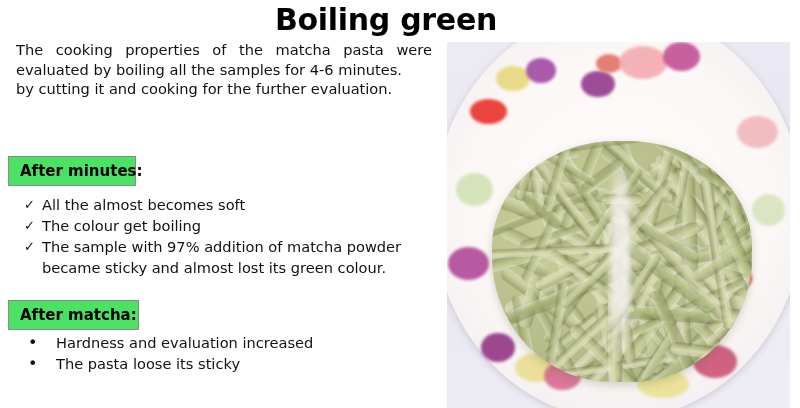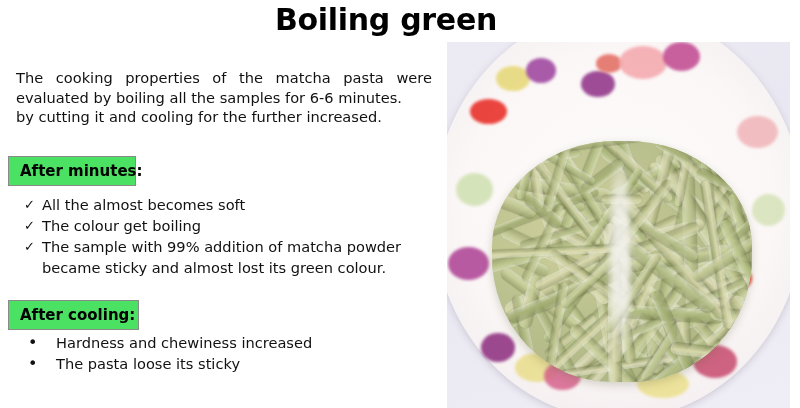--- a/index.html
+++ b/index.html
@@ -27,21 +27,21 @@
     font-weight: bold;
     letter-spacing: -0.3px;
     line-height: 36px;
     color: #000000;
   }
 
   
   #left-column {
     position: absolute;
     left: 16px;
-    top: 68px;
+    top: 40px;
     width: 416px;
   }
 
   #intro-paragraph {
     font-size: 14.6px;
     line-height: 19.6px;
     text-align: justify;
     text-justify: inter-word;
     margin: 0;
     color: #111111;
@@ -211,48 +211,48 @@
   }
 </style>
 </head>
 <body>
 
 <div id="slide-title">Boiling green</div>
 
 <div id="left-column">
   <p id="intro-paragraph">
     <span class="ln just">The cooking properties of the matcha pasta were</span>
-    <span class="ln">evaluated by boiling all the samples for 6-6 minutes.</span>
-    <span class="ln">by cutting it and cooling for the further increased.</span>
+    <span class="ln">evaluated by boiling all the samples for 4-6 minutes.</span>
+    <span class="ln">by cutting it and cooking for the further evaluation.</span>
   </p>
 </div>
 
 <div class="green-chip" id="chip-after-boiling">After minutes:</div>
 
 <ul class="bullet-list" id="list-after-boiling">
   <li class="bullet-item">
     <span class="bullet-marker check-marker">✓</span>
     <span class="bullet-text">All the almost becomes soft</span>
   </li>
   <li class="bullet-item">
     <span class="bullet-marker check-marker">✓</span>
     <span class="bullet-text">The colour get boiling</span>
   </li>
   <li class="bullet-item">
     <span class="bullet-marker check-marker">✓</span>
-    <span class="bullet-text">The sample with 99% addition of matcha powder became sticky and almost lost its green colour.</span>
+    <span class="bullet-text">The sample with 97% addition of matcha powder became sticky and almost lost its green colour.</span>
   </li>
 </ul>
 
-<div class="green-chip" id="chip-after-cooling">After cooling:</div>
+<div class="green-chip" id="chip-after-cooling">After matcha:</div>
 
 <ul class="bullet-list" id="list-after-cooling">
   <li class="bullet-item">
     <span class="bullet-marker dot-marker">•</span>
-    <span class="bullet-text">Hardness and chewiness increased</span>
+    <span class="bullet-text">Hardness and evaluation increased</span>
   </li>
   <li class="bullet-item">
     <span class="bullet-marker dot-marker">•</span>
     <span class="bullet-text">The pasta loose its sticky</span>
   </li>
 </ul>
 
 <div id="pasta-photo" title="Two nests of cooked pale-green matcha tagliatelle served on a white plate decorated with red, purple, pink and yellow floral brush strokes">
   <div class="photo-bg"></div>
   <div class="plate">

